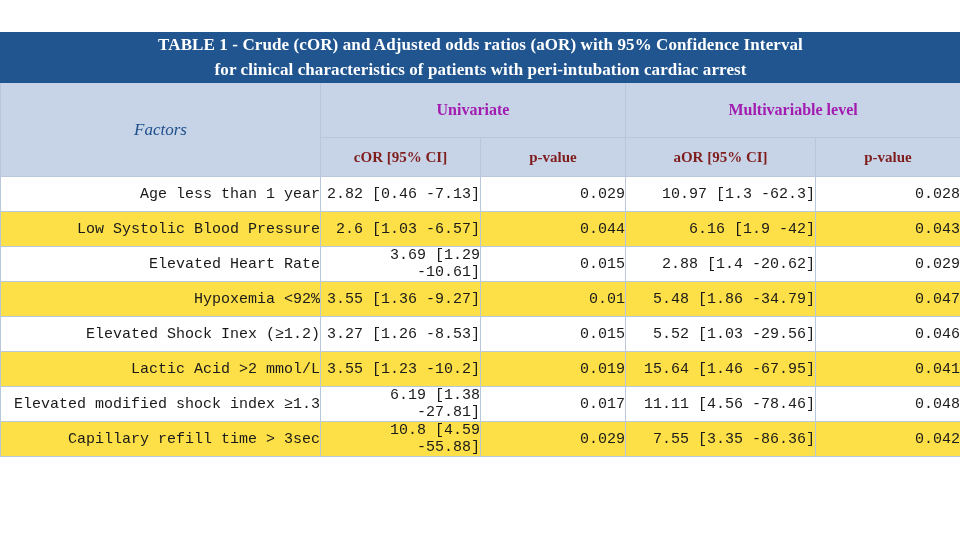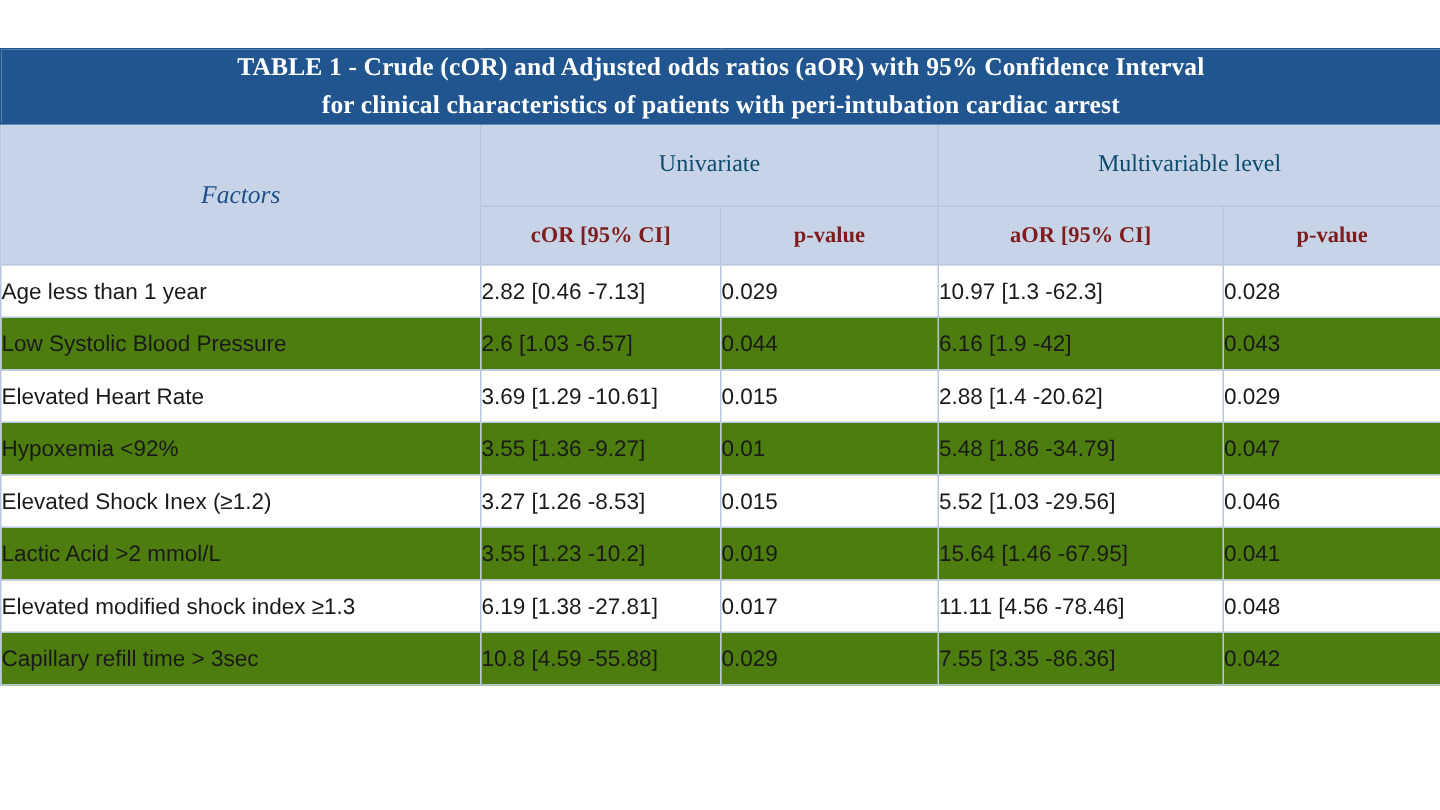--- a/index.html
+++ b/index.html
@@ -44,23 +44,23 @@
     line-height: 1.45;
     padding: 12px 40px 14px 40px;
     border: 1px solid #20558f !important;
     letter-spacing: 0.1px;
   }
   .title-line {
     display: block;
   }
   .hdr-group {
     background: #c7d4e8;
-    color: #0c4a6e;
+    color: #a21caf;
     text-align: center;
-    font-weight: normal;
+    font-weight: bold;
     font-size: 16px;
     height: 54px;
     vertical-align: middle;
   }
   .hdr-factors {
     background: #c7d4e8;
     color: #1f4f8b;
     text-align: center;
     font-weight: normal;
     font-style: italic;
@@ -70,33 +70,33 @@
   .hdr-sub {
     background: #c7d4e8;
     color: #7f1d1d;
     text-align: center;
     font-weight: bold;
     font-size: 15px;
     height: 38px;
     vertical-align: middle;
   }
   td.cell {
-    text-align: left;
+    text-align: right;
     font-size: 15px;
     color: #1a1a1a;
     height: 34px;
     vertical-align: middle;
     background: #ffffff;
-    font-family: Liberation Sans, sans-serif;
+    font-family: Liberation Mono, monospace;
   }
   td.cell.factor {
     font-size: 15px;
   }
   tr.alt td.cell {
-    background: #4d7c0f;
+    background: #fde047;
   }
   .col-factor { width: 320px; }
   .col-cor { width: 160px; }
   .col-p1 { width: 145px; }
   .col-aor { width: 190px; }
   .col-p2 { width: 145px; }
 </style>
 </head>
 <body>
 

